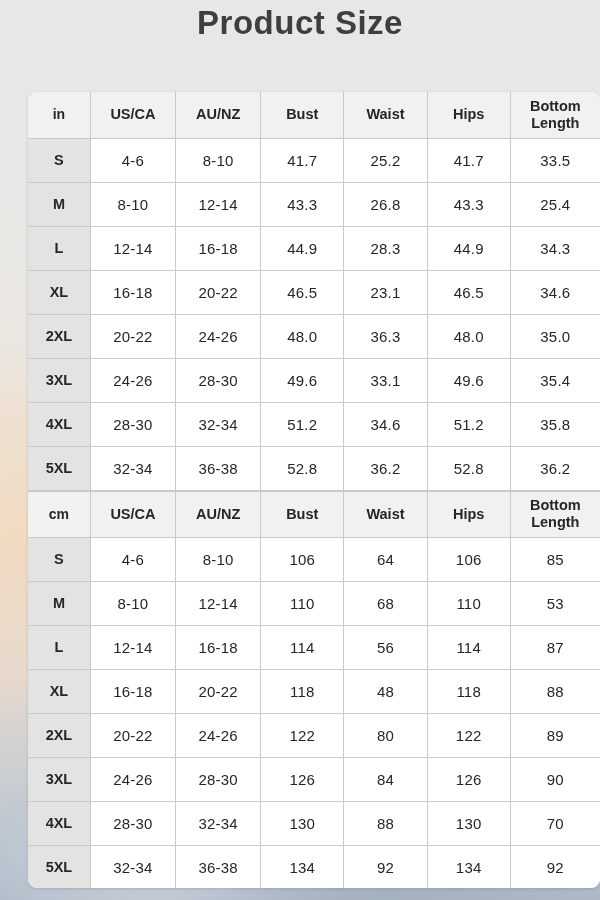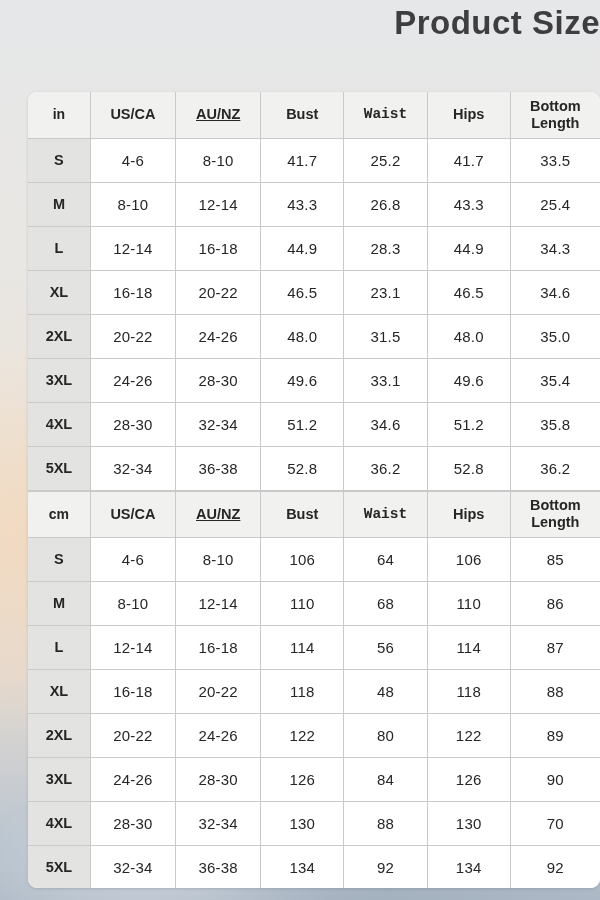--- a/index.html
+++ b/index.html
@@ -25,21 +25,20 @@
     width: 100%;
     text-align: center;
     padding-top: 1px;
   }
   .title-line {
     font-size: 33px;
     font-weight: bold;
     color: #3e3e41;
     line-height: 44px;
     letter-spacing: 0.5px;
-    text-align: right;
   }
 
   .table-wrap {
     position: absolute;
     left: 28px;
     top: 92px;
     width: 572px;
     height: 796px;
     background: #ffffff;
     border-radius: 9px;
@@ -81,23 +80,23 @@
     font-size: 14.5px;
   }
   .size-table tbody td {
     background: #ffffff;
     font-weight: normal;
     letter-spacing: 0.2px;
   }
 
   .size-table th:nth-child(1) { width: 10.9%; }
   .size-table th:nth-child(2) { width: 14.9%; }
-  .size-table th:nth-child(3) { width: 14.9%; text-decoration: underline; }
+  .size-table th:nth-child(3) { width: 14.9%; }
   .size-table th:nth-child(4) { width: 14.5%; }
-  .size-table th:nth-child(5) { width: 14.6%; font-family: Liberation Mono, monospace; }
+  .size-table th:nth-child(5) { width: 14.6%; }
   .size-table th:nth-child(6) { width: 14.5%; }
   .size-table th:nth-child(7) { width: 15.7%; }
 </style>
 </head>
 <body>
 
 <div class="page">
 
   <div class="title-block">
     <div class="title-line">Product Size</div>
@@ -151,21 +150,21 @@
             <td>46.5</td>
             <td>23.1</td>
             <td>46.5</td>
             <td>34.6</td>
           </tr>
           <tr>
             <th class="size-cell">2XL</th>
             <td>20-22</td>
             <td>24-26</td>
             <td>48.0</td>
-            <td>31.5</td>
+            <td>36.3</td>
             <td>48.0</td>
             <td>35.0</td>
           </tr>
           <tr>
             <th class="size-cell">3XL</th>
             <td>24-26</td>
             <td>28-30</td>
             <td>49.6</td>
             <td>33.1</td>
             <td>49.6</td>
@@ -213,21 +212,21 @@
             <td>106</td>
             <td>85</td>
           </tr>
           <tr>
             <th class="size-cell">M</th>
             <td>8-10</td>
             <td>12-14</td>
             <td>110</td>
             <td>68</td>
             <td>110</td>
-            <td>86</td>
+            <td>53</td>
           </tr>
           <tr>
             <th class="size-cell">L</th>
             <td>12-14</td>
             <td>16-18</td>
             <td>114</td>
             <td>56</td>
             <td>114</td>
             <td>87</td>
           </tr>

